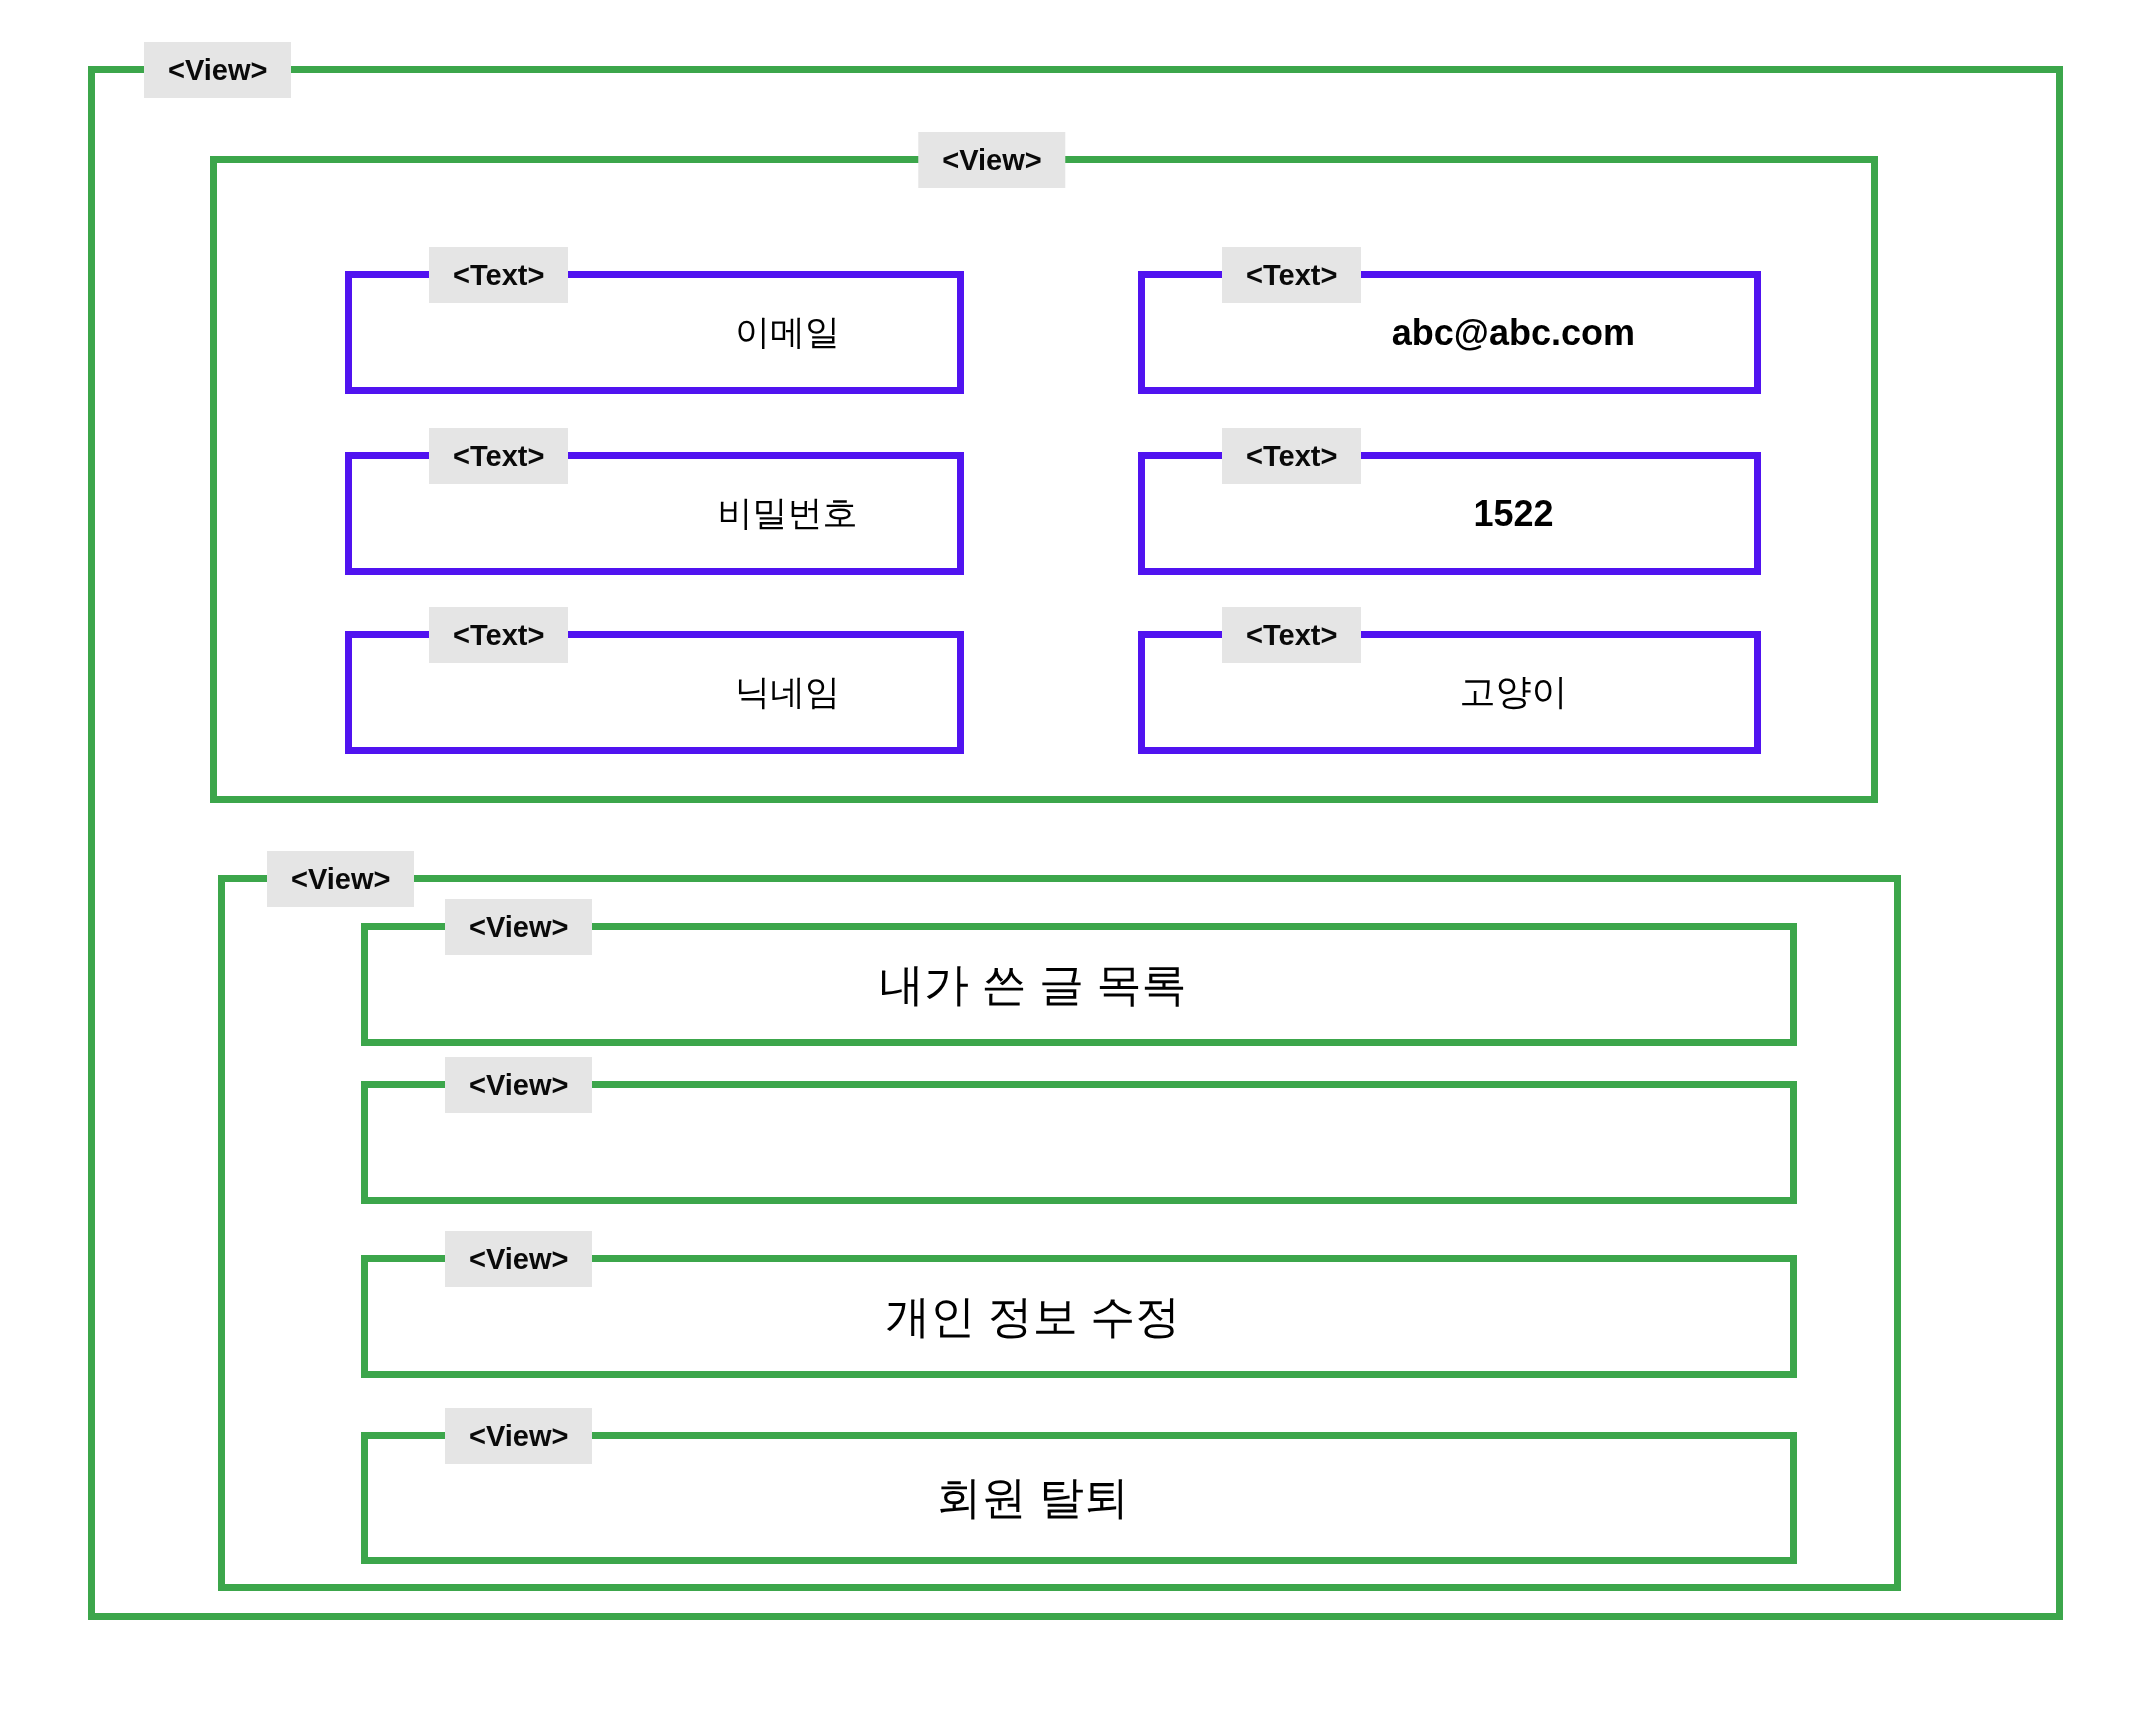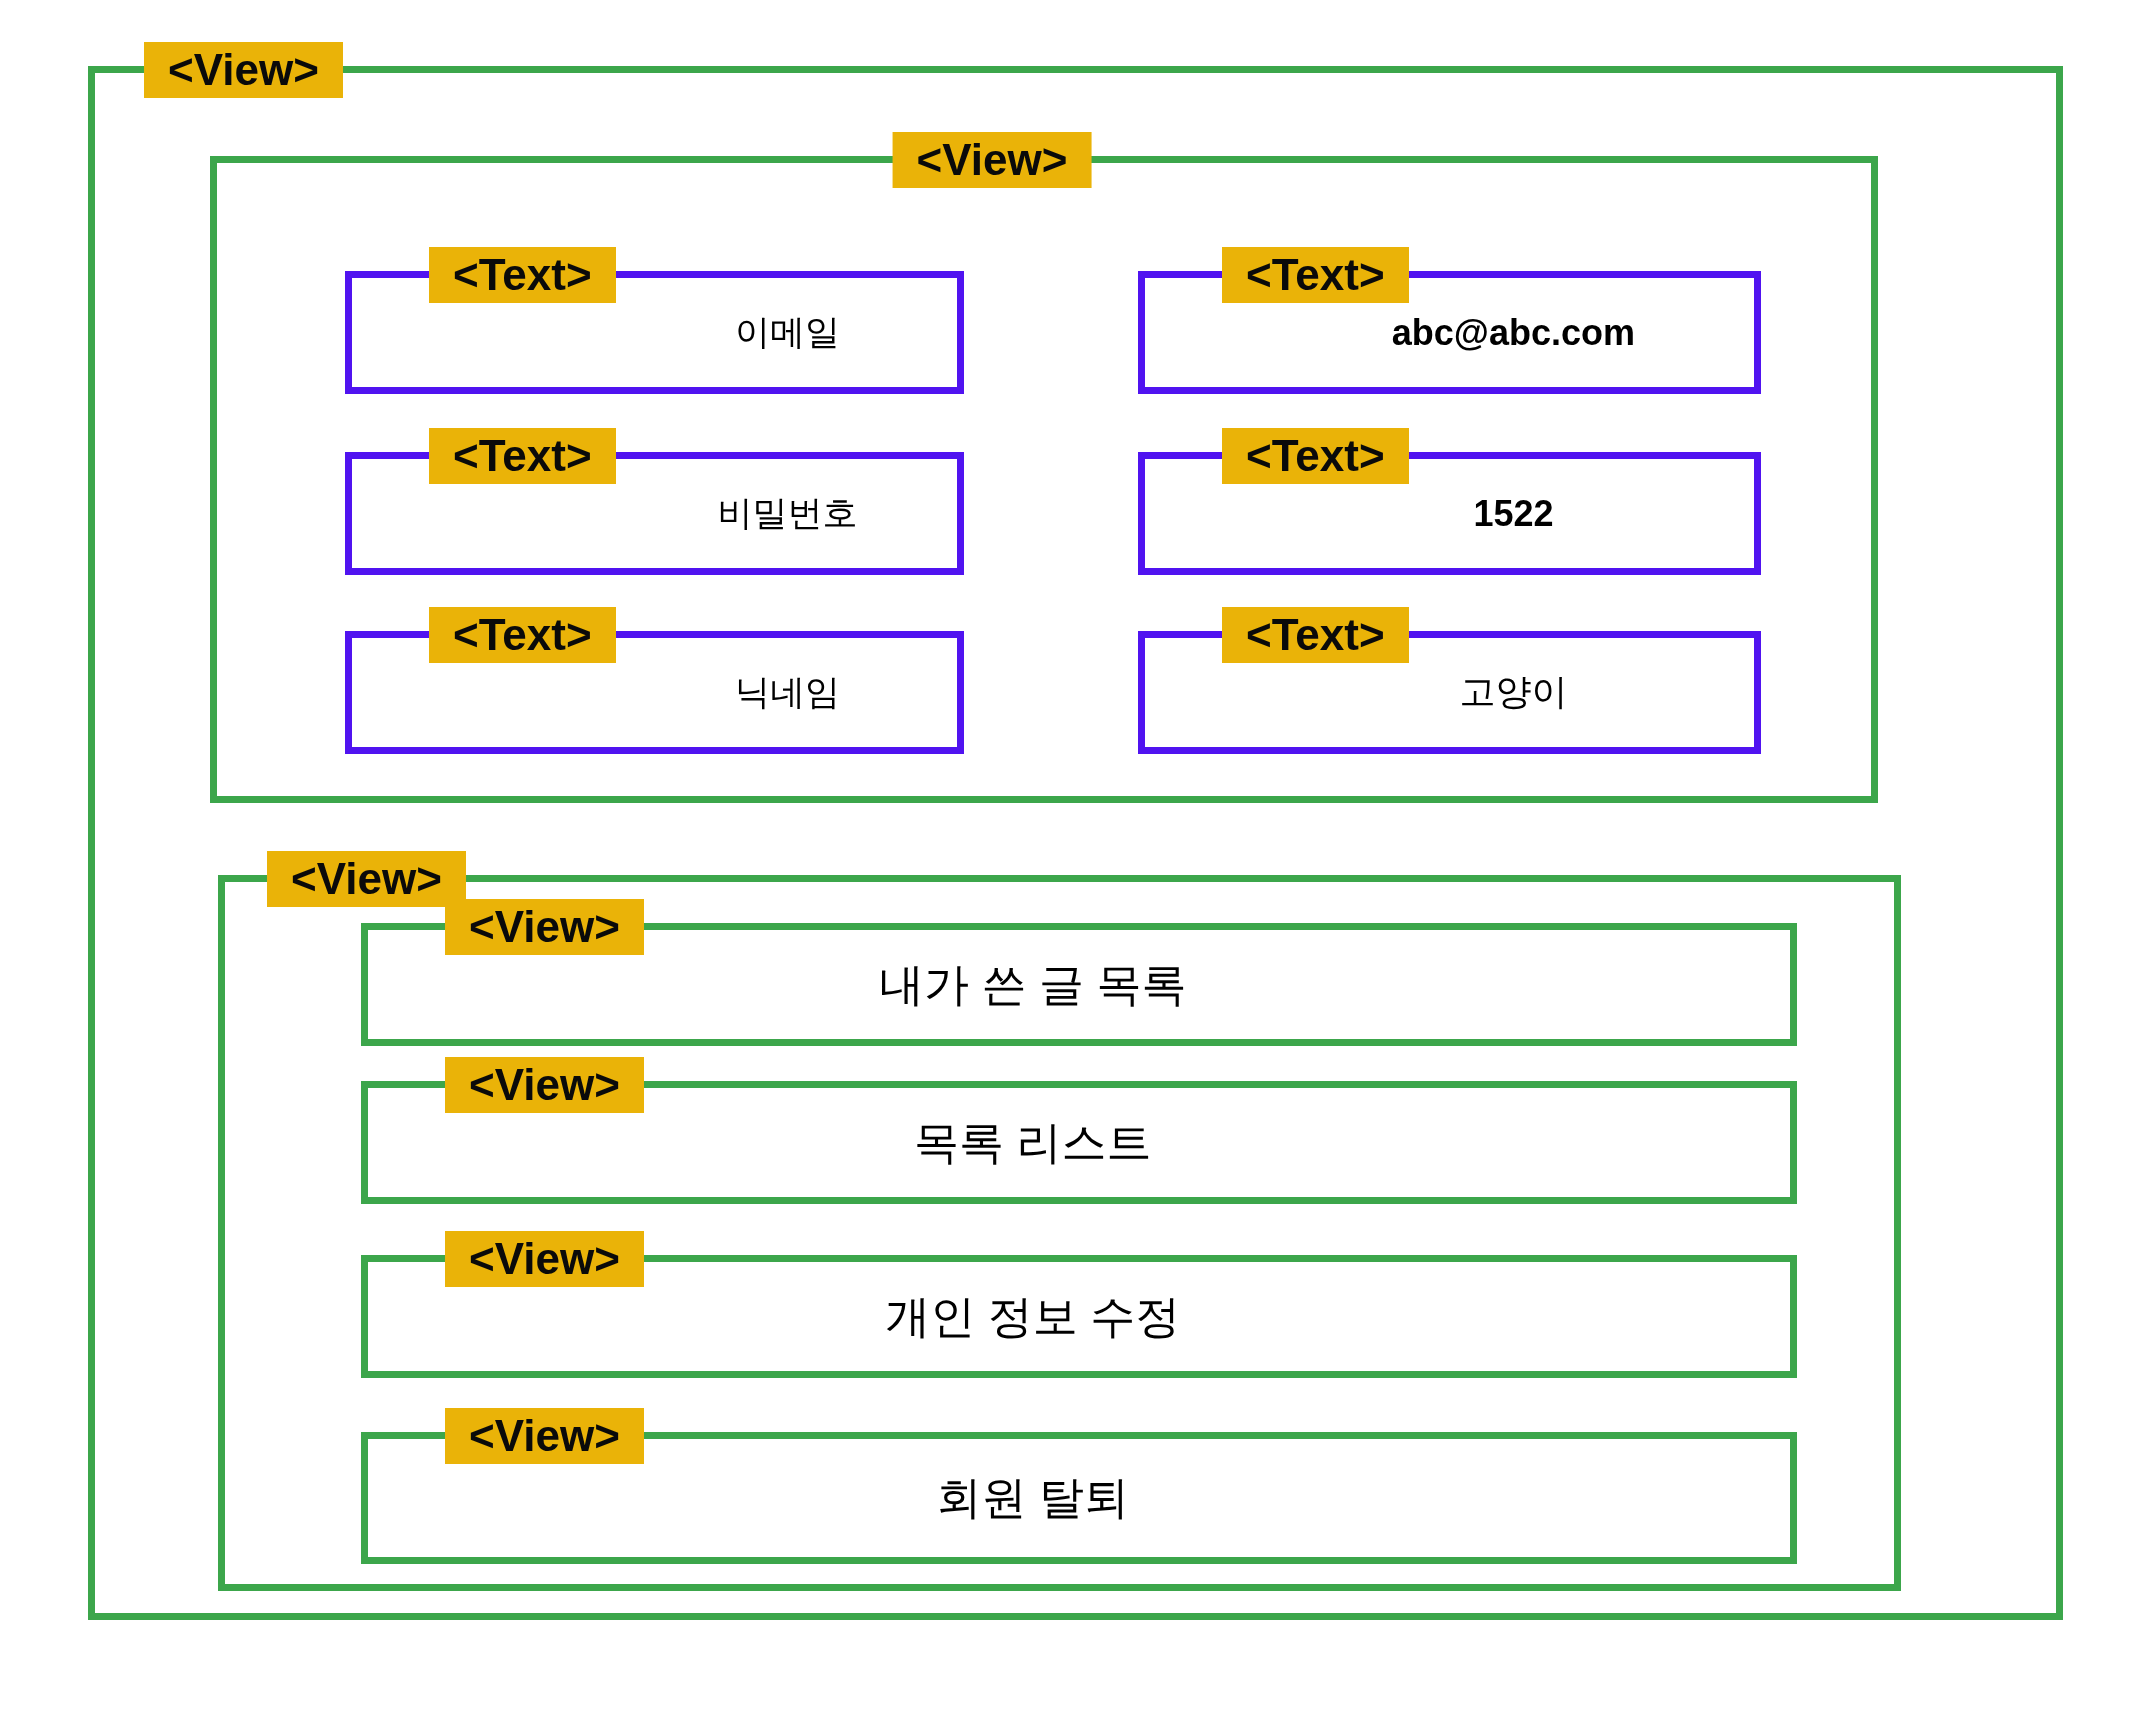--- a/index.html
+++ b/index.html
@@ -21,25 +21,25 @@
 
   .box{ position:absolute; }
   .green-box{ border:7.7px solid var(--green); }
   .purple-box{ border:7.7px solid var(--purple); }
 
   
   .tag{
     position:absolute;
     top:-31.5px;
     line-height:56px;
-    font-size:44px;
+    font-size:29px;
     font-weight:bold;
     letter-spacing:0;
     color:var(--ink);
-    background:#eab308;
+    background:#e5e5e5;
     padding:0 24px;
     white-space:nowrap;
     z-index:2;
   }
 
   
   .value{
     position:absolute;
     inset:0;
     display:flex;
@@ -124,21 +124,20 @@
     <div class="box green-box menu-section">
       <span class="tag">&lt;View&gt;</span>
 
       <div class="box green-box menu-box menu-1">
         <span class="tag">&lt;View&gt;</span>
         <div class="value">내가 쓴 글 목록</div>
       </div>
 
       <div class="box green-box menu-box menu-2">
         <span class="tag">&lt;View&gt;</span>
-        <div class="value">목록 리스트</div>
       </div>
 
       <div class="box green-box menu-box menu-3">
         <span class="tag">&lt;View&gt;</span>
         <div class="value">개인 정보 수정</div>
       </div>
 
       <div class="box green-box menu-box menu-4">
         <span class="tag">&lt;View&gt;</span>
         <div class="value">회원 탈퇴</div>

